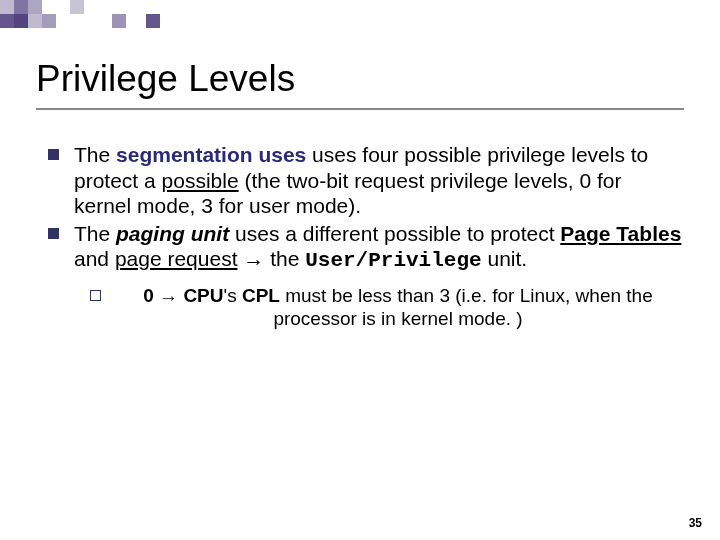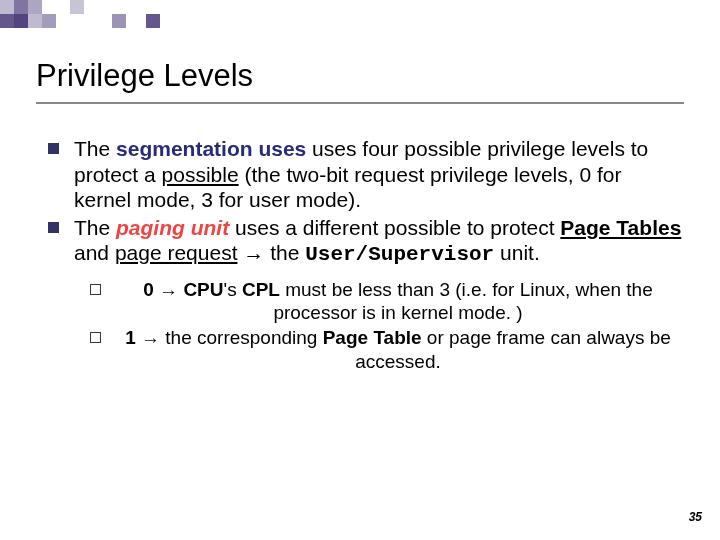--- a/index.html
+++ b/index.html
@@ -20,21 +20,21 @@
     height: 38px;
   }
   .decor .sq {
     position: absolute;
     background: #4a3a7a;
   }
   .content {
     padding: 58px 36px 0 36px;
   }
   .title {
-    font-size: 31px;
+    font-size: 37px;
     font-weight: normal;
     border-bottom: 2px solid #888;
     padding-bottom: 8px;
     margin-bottom: 32px;
   }
   .bullets {
     list-style: none;
     padding-left: 10px;
   }
   .bullets > li {
@@ -71,30 +71,29 @@
     position: absolute;
     left: 2px;
     top: 6px;
     width: 9px;
     height: 9px;
     border: 1.5px solid #323264;
     background: transparent;
   }
   .b-seg { font-weight: bold; color: #2a2a7a; }
   .b { font-weight: bold; }
-  .bi { font-weight: bold; font-style: italic; color: #ef4444; margin-top: 25px; }
+  .bi { font-weight: bold; font-style: italic; color: #000000; margin-top: 25px; }
   .u { text-decoration: underline; }
   .code { font-family: "Courier New", monospace; font-weight: bold; }
   .pagenum {
     position: absolute;
-    bottom: 16px;
+    bottom: 10px;
     right: 18px;
     font-size: 12px;
     font-weight: bold;
-    font-style: italic;
   }
 </style>
 </head>
 <body>
 
 <div class="decor">
   <div class="sq" style="left:0;top:0;width:14px;height:14px;opacity:.35"></div>
   <div class="sq" style="left:14px;top:0;width:14px;height:14px;opacity:.7"></div>
   <div class="sq" style="left:28px;top:0;width:14px;height:14px;opacity:.45"></div>
   <div class="sq" style="left:70px;top:0;width:14px;height:14px;opacity:.3"></div>
@@ -107,27 +106,24 @@
 </div>
 
 <div class="content">
   <h1 class="title">Privilege Levels</h1>
 
   <ul class="bullets">
     <li>
       <span>The </span><span class="b-seg">segmentation uses</span><span> uses four possible privilege levels to protect a </span><span class="u">possible</span><span> (the two-bit request privilege levels, 0 for kernel mode, 3 for user mode).</span>
     </li>
     <li>
-      <span>The </span><span class="bi">paging unit</span><span> uses a different possible to protect </span><span class="b u">Page Tables</span><span> and </span><span class="u">page request</span><span> → the </span><span class="code">User/Supervisor</span><span> unit.</span>
+      <span>The </span><span class="bi">paging unit</span><span> uses a different possible to protect </span><span class="b u">Page Tables</span><span> and </span><span class="u">page request</span><span> → the </span><span class="code">User/Privilege</span><span> unit.</span>
 
       <ul class="subbullets">
         <li>
           <span class="b">0</span><span> → </span><span class="b">CPU</span><span>'s </span><span class="b">CPL</span><span> must be less than 3 (i.e. for Linux, when the processor is in kernel mode. )</span>
-        </li>
-        <li>
-          <span class="b">1</span><span> → the corresponding </span><span class="b">Page Table</span><span> or page frame can always be accessed.</span>
         </li>
       </ul>
     </li>
   </ul>
 </div>
 
 <div class="pagenum">35</div>
 
 </body></html>

